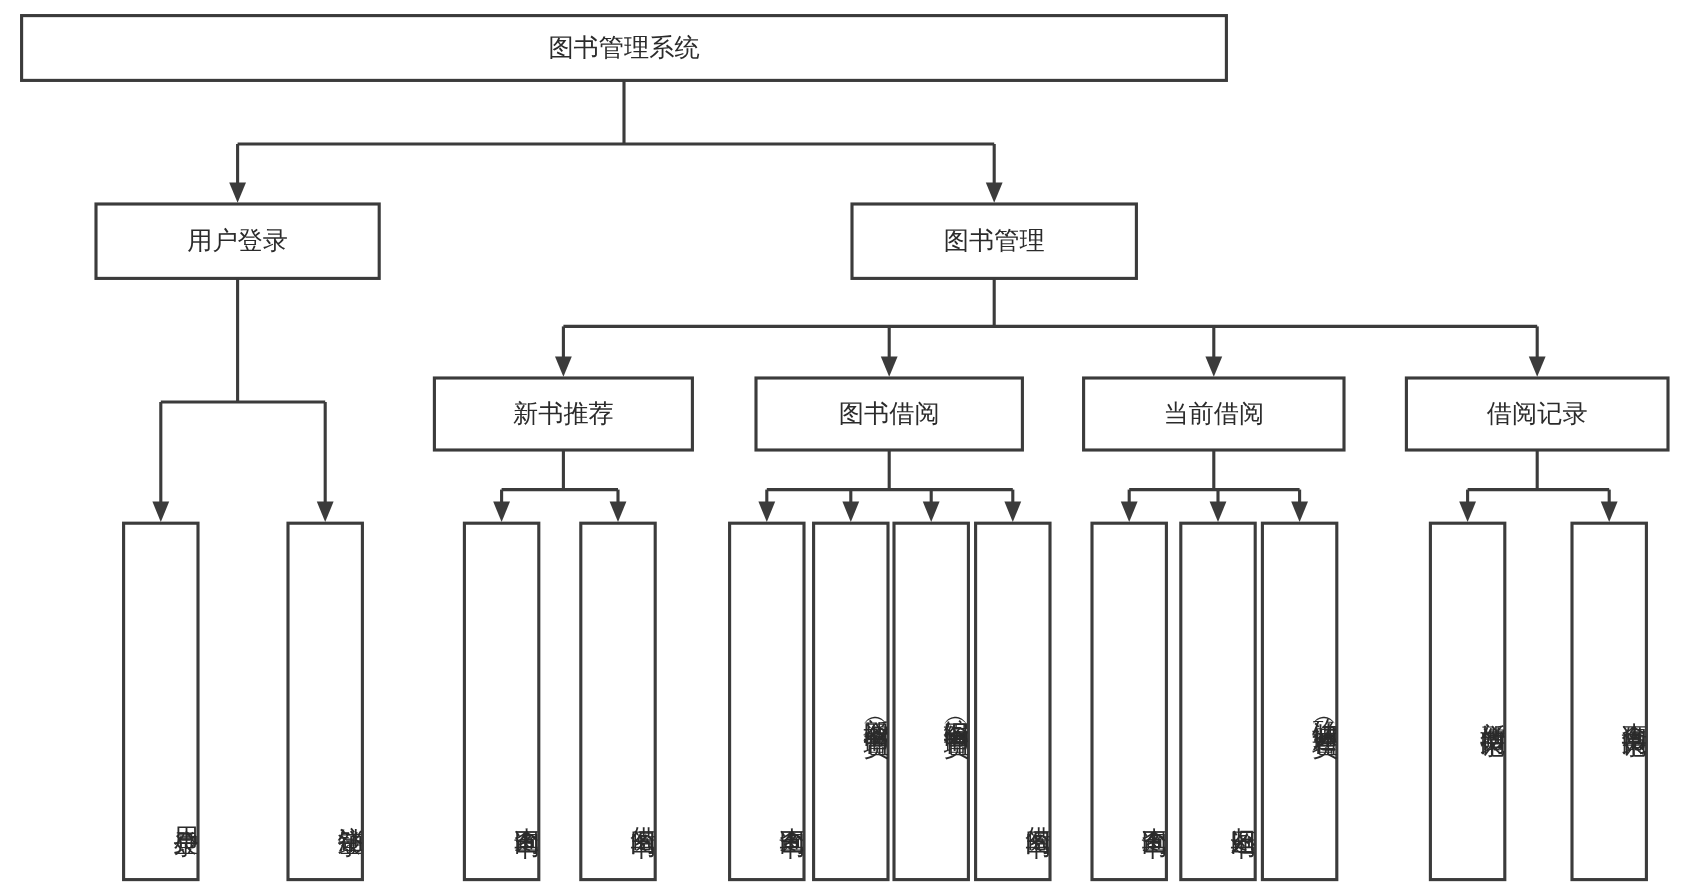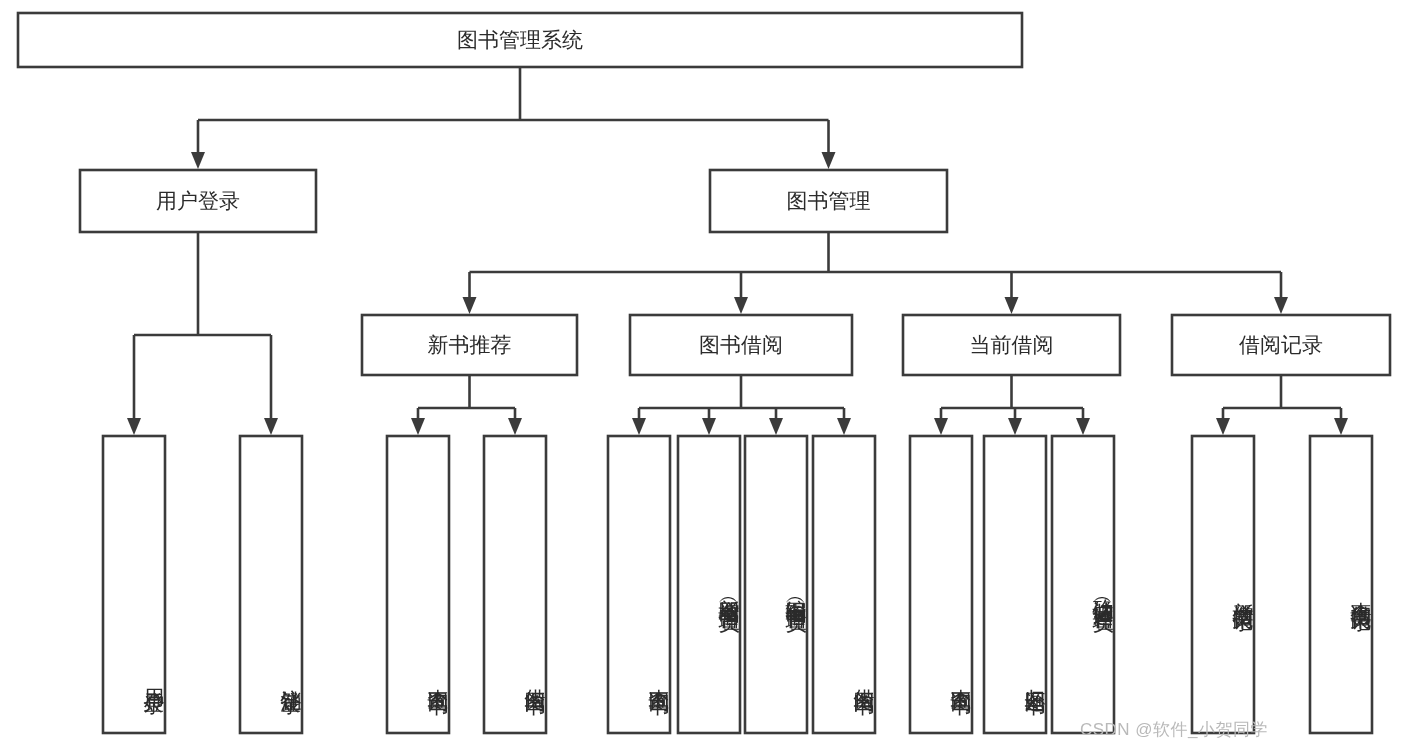--- a/index.html
+++ b/index.html
@@ -214,14 +214,13 @@
       <div class="leaf-label" style="left: 608px; top: 448px; width: 62px; height: 277px; padding-top: 89px;">查询图书</div>
       <div class="leaf-label" style="left: 678px; top: 448px; width: 62px; height: 277px; padding-top: 4px;">新增图书（管理员）</div>
       <div class="leaf-label" style="left: 745px; top: 448px; width: 62px; height: 277px; padding-top: 4px;">编辑图书（管理员）</div>
       <div class="leaf-label" style="left: 813px; top: 448px; width: 62px; height: 277px; padding-top: 89px;">借阅图书</div>
       <div class="leaf-label" style="left: 910px; top: 448px; width: 62px; height: 277px; padding-top: 89px;">查询图书</div>
       <div class="leaf-label" style="left: 984px; top: 448px; width: 62px; height: 277px; padding-top: 89px;">归还图书</div>
       <div class="leaf-label" style="left: 1052px; top: 448px; width: 62px; height: 277px; padding-top: 4px;">确认归还（管理员）</div>
       <div class="leaf-label" style="left: 1192px; top: 448px; width: 62px; height: 277px; padding-top: 4px;">新增借阅记录</div>
       <div class="leaf-label" style="left: 1310px; top: 448px; width: 62px; height: 277px; padding-top: 4px;">查询借阅记录</div>
     </div>
-  <div class="watermark">CSDN @软件_小贺同学</div>
 </div>
 
 </body></html>

